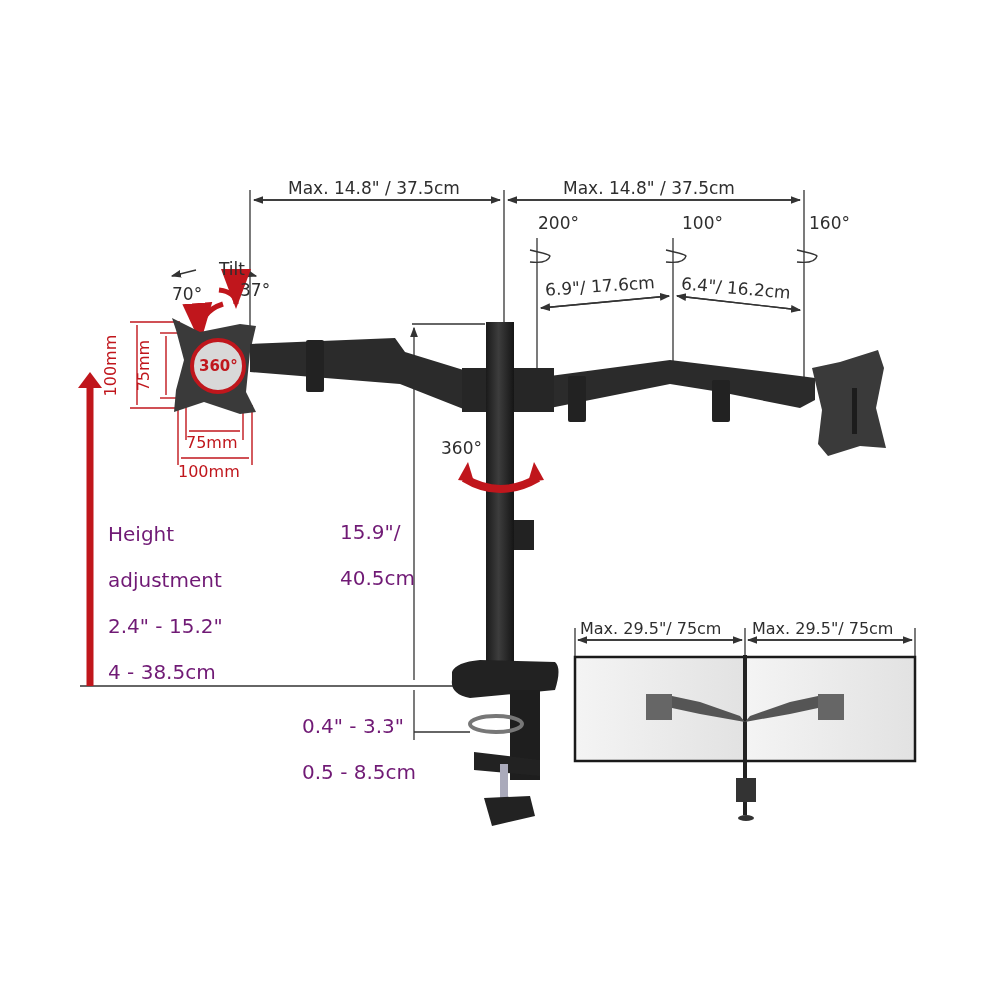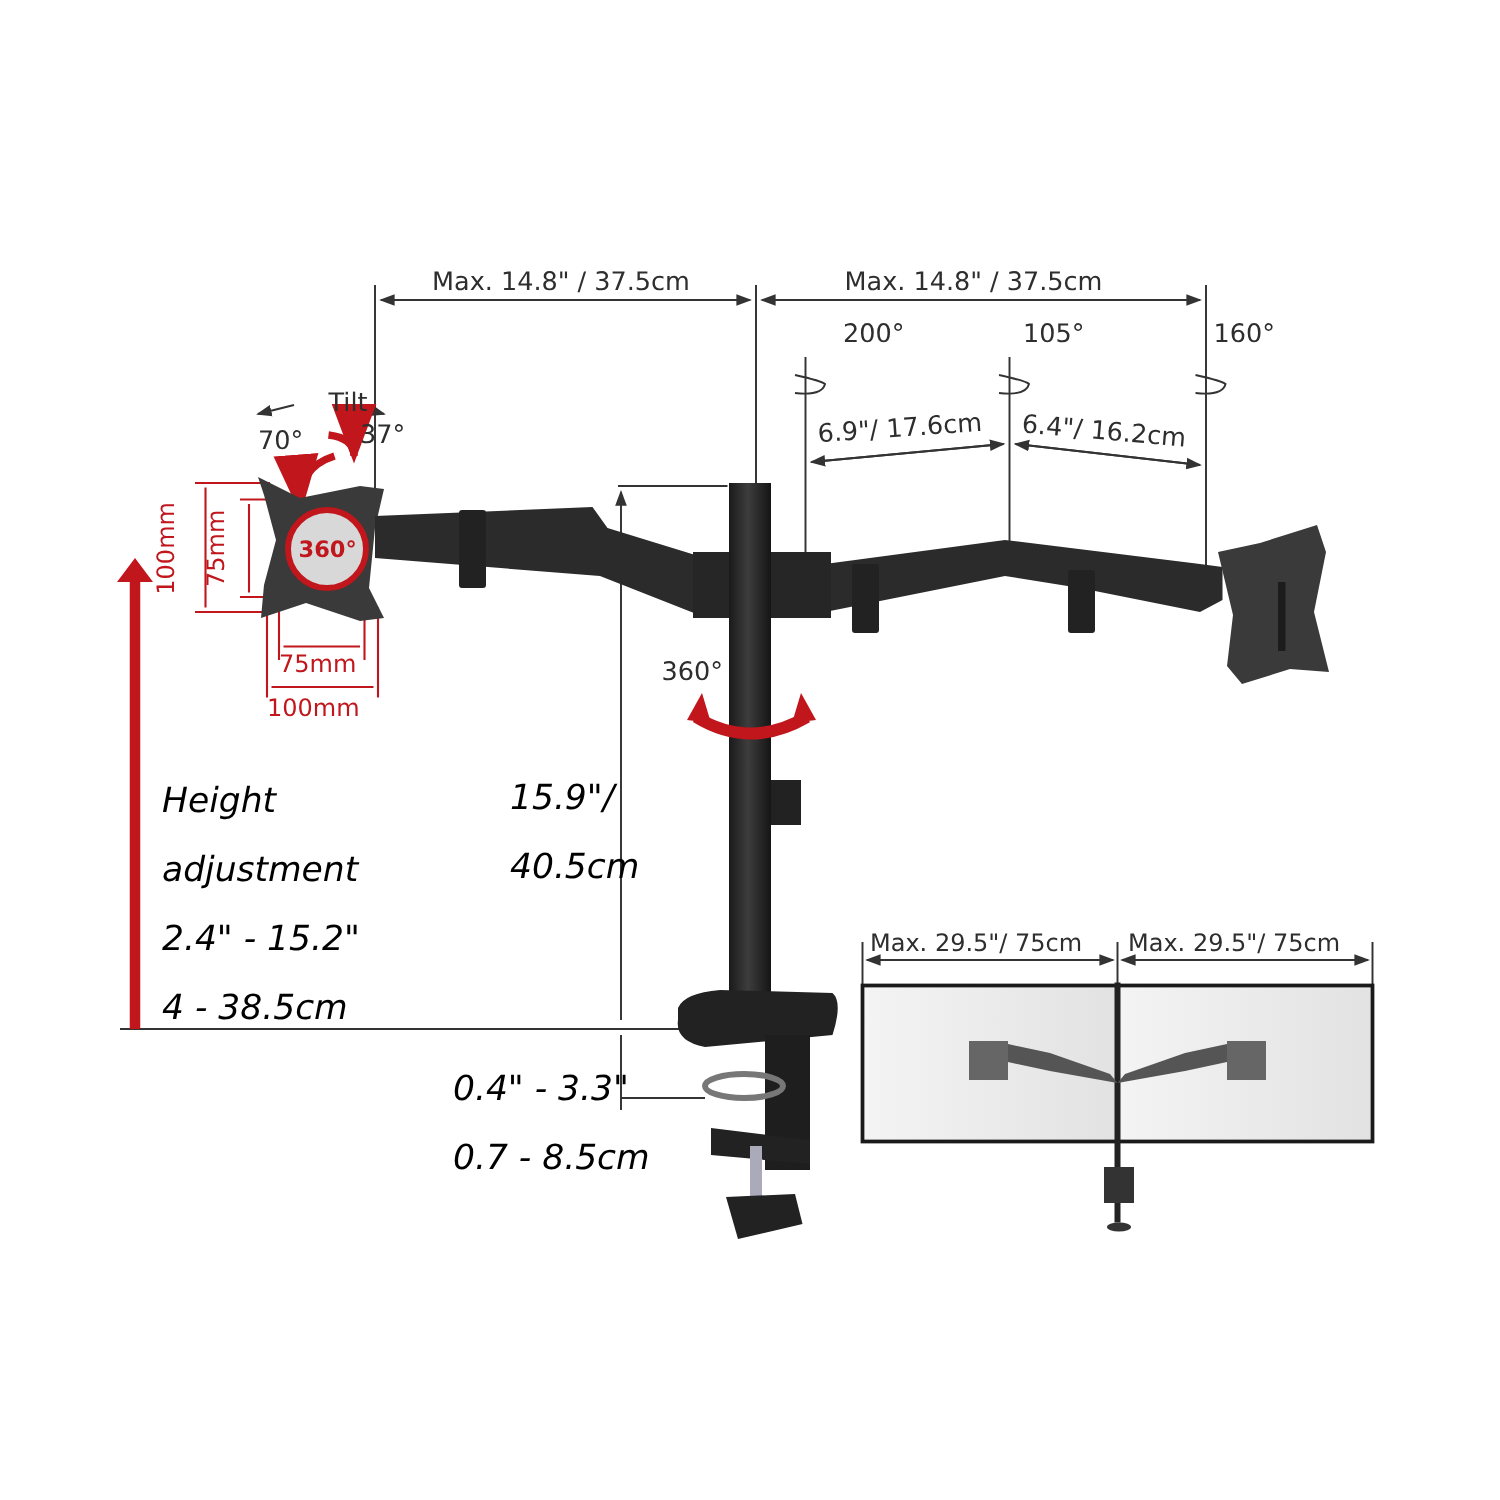--- a/index.html
+++ b/index.html
@@ -1,19 +1,19 @@
 <!DOCTYPE html>
 <html><head>
 <meta charset="utf-8">
 <style>
   html,body{margin:0;padding:0;background:#ffffff;}
   body{width:1000px;height:1000px;position:relative;overflow:hidden;font-family:"DejaVu Sans","Liberation Sans",sans-serif;color:#2a2a2a;}
   .lbl{position:absolute;font-size:17px;color:#2e2e2e;white-space:nowrap;line-height:1.2;}
   .red{color:#c0161c;}
-  .blk{position:absolute;white-space:pre-line;font-size:23px;line-height:23px;color:#000000;font-style:italic;}
+  .blk{position:absolute;white-space:pre-line;font-size:20px;line-height:23px;color:#701a75;}
   svg.stage{position:absolute;left:0;top:0;}
 </style>
 </head>
 <body>
 
 <svg class="stage" width="1000" height="1000" viewBox="0 0 1000 1000">
   <defs>
     <marker id="ah" markerWidth="8" markerHeight="8" refX="7" refY="4" orient="auto">
       <path d="M0,1 L8,4 L0,7 z" fill="#333"></path>
     </marker>
@@ -135,22 +135,22 @@
     <path d="M842,698 L818,696 L790,702 L750,716 L745,722 L790,714 L818,708 L840,712 z" fill="#555"></path>
     <rect x="646" y="694" width="26" height="26" fill="#666"></rect>
     <rect x="818" y="694" width="26" height="26" fill="#666"></rect>
     <rect x="736" y="778" width="20" height="24" fill="#333"></rect>
     <ellipse cx="746" cy="818" rx="8" ry="3" fill="#333"></ellipse>
   </g>
 </svg>
 
 <div class="lbl" style="left:288px;top:178px;">Max. 14.8" / 37.5cm</div>
 <div class="lbl" style="left:563px;top:178px;">Max. 14.8" / 37.5cm</div>
-<div class="lbl" style="left:562px;top:213px;">200°</div>
-<div class="lbl" style="left:682px;top:213px;">105°</div>
+<div class="lbl" style="left:538px;top:213px;">200°</div>
+<div class="lbl" style="left:682px;top:213px;">100°</div>
 <div class="lbl" style="left:809px;top:213px;">160°</div>
 <div class="lbl" style="left:545px;top:276px;transform:rotate(-4deg);">6.9"/ 17.6cm</div>
 <div class="lbl" style="left:681px;top:278px;transform:rotate(5deg);">6.4"/ 16.2cm</div>
 
 <div class="lbl" style="left:219px;top:259px;">Tilt</div>
 <div class="lbl" style="left:172px;top:284px;">70°</div>
 <div class="lbl" style="left:240px;top:280px;">37°</div>
 
 <div class="lbl red" style="left:199px;top:357px;font-weight:bold;font-size:15px;">360°</div>
 <div class="lbl red" style="left:80px;top:356px;transform:rotate(-90deg);font-size:16px;">100mm</div>
@@ -165,17 +165,17 @@
   <div>4 - 38.5cm</div>
 </div>
 
 <div class="lbl" style="left:441px;top:438px;">360°</div>
 <div class="blk" style="left:340px;top:498px;">
   <div>15.9"/</div>
   <div>40.5cm</div>
 </div>
 <div class="blk" style="left:302px;top:692px;">
   <div>0.4" - 3.3"</div>
-  <div>0.7 - 8.5cm</div>
+  <div>0.5 - 8.5cm</div>
 </div>
 
 <div class="lbl" style="left:580px;top:619px;font-size:16px;">Max. 29.5"/ 75cm</div>
 <div class="lbl" style="left:752px;top:619px;font-size:16px;">Max. 29.5"/ 75cm</div>
 
 </body></html>

